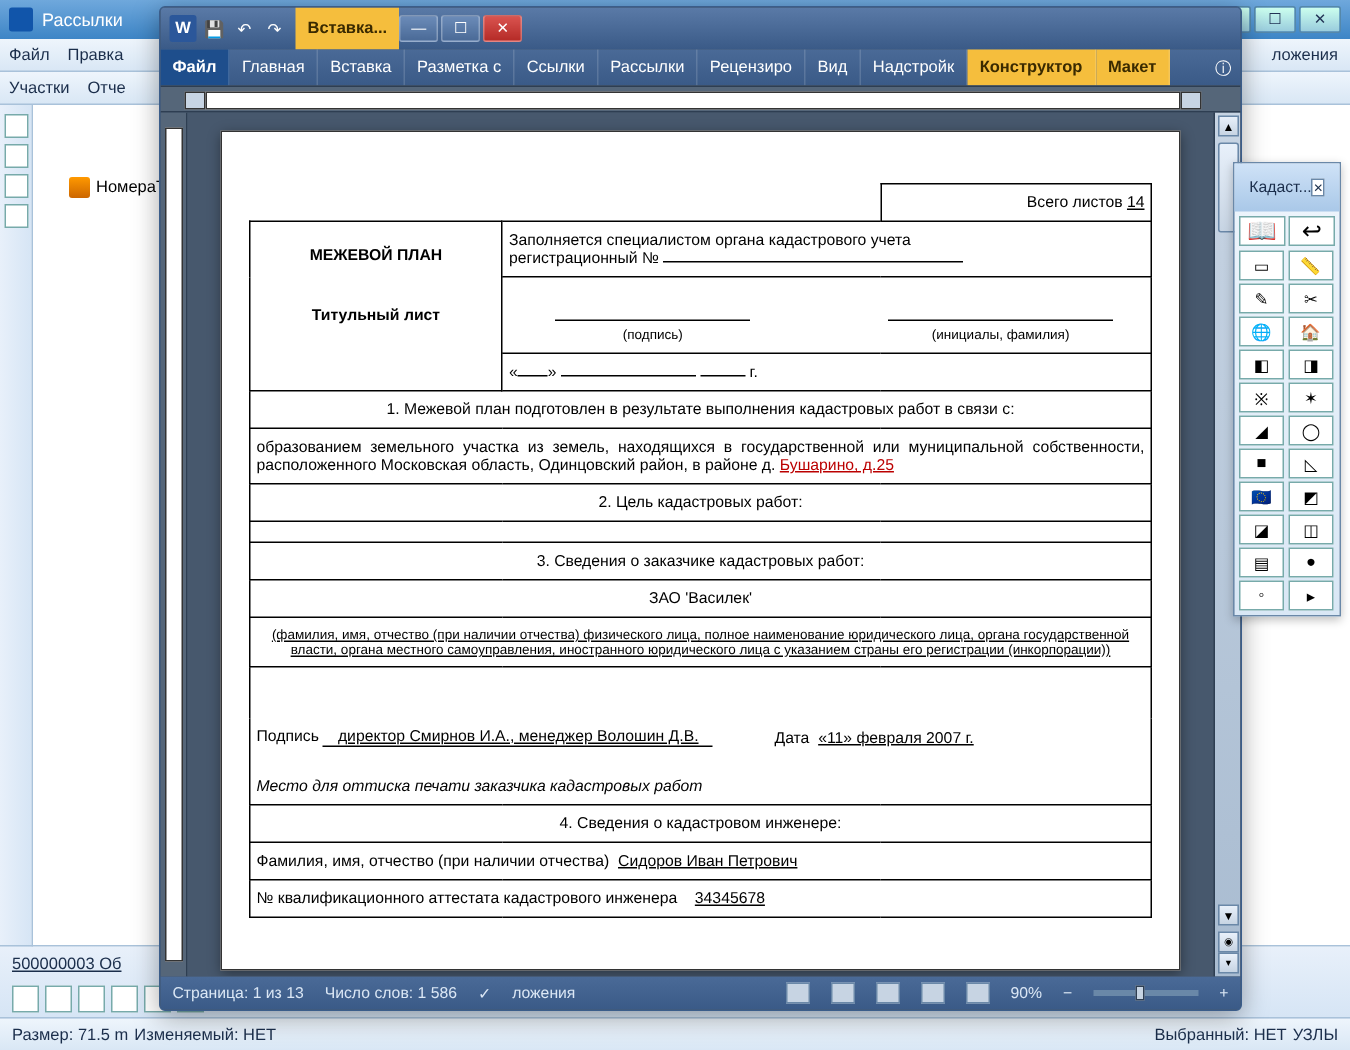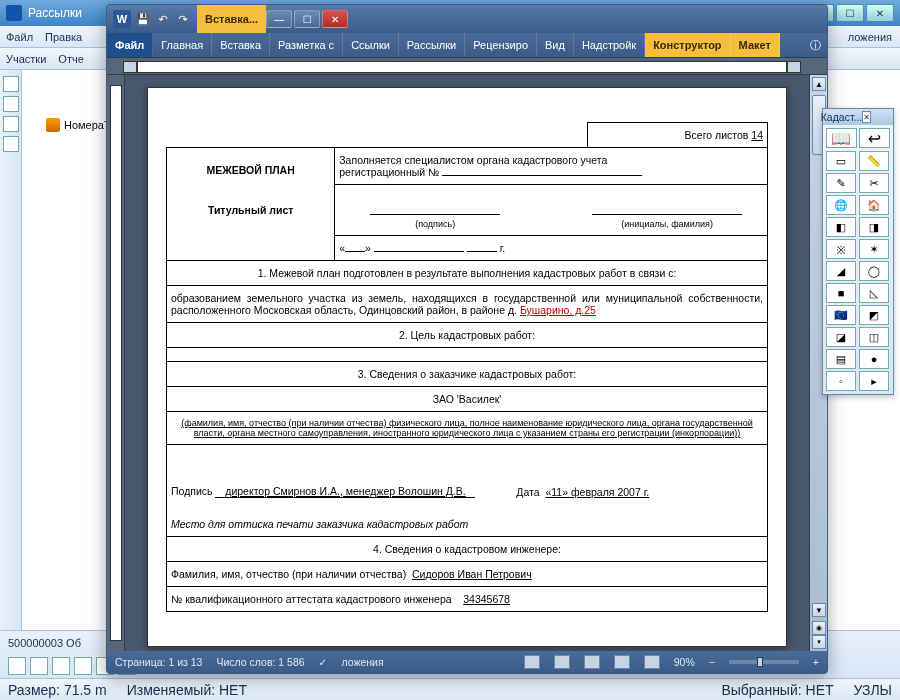--- a/index.html
+++ b/index.html
@@ -12,26 +12,26 @@
 .gis-titlebar .spacer { flex: 1; }
 .gis-titlebar .winbtn { width: 28px; height: 18px; margin-left: 2px; background: linear-gradient(#cfe,#9cd); border: 1px solid #58a; border-radius: 2px; display: flex; align-items: center; justify-content: center; font-size: 10px; color: #235; }
 .gis-menu { height: 22px; background: linear-gradient(#eef5fc,#d9e7f5); border-bottom: 1px solid #a9c2da; display: flex; align-items: center; padding-left: 6px; font-size: 11px; gap: 12px; color: #1b2e4b; }
 .gis-menu2 { height: 22px; background: linear-gradient(#eef5fc,#d9e7f5); border-bottom: 1px solid #a9c2da; display: flex; align-items: center; padding-left: 6px; font-size: 11px; gap: 12px; color: #1b2e4b; }
 .gis-body { position: absolute; top: 70px; bottom: 22px; left: 0; right: 0; background: #fff; display: flex; }
 .gis-leftcol { width: 22px; background: linear-gradient(90deg,#e8f0fa,#d6e5f5); border-right: 1px solid #a9c2da; display: flex; flex-direction: column; align-items: center; gap: 4px; padding-top: 6px; }
 .gis-leftcol .tb { width: 16px; height: 16px; background: #fff; border: 1px solid #7aa; }
 .gis-docarea { flex: 1; background: #fff; position: relative; }
 .gis-docarea .node { position: absolute; top: 48px; left: 24px; font-size: 11px; display: flex; align-items: center; gap: 4px; }
 .gis-docarea .node .nicon { width: 14px; height: 14px; background: linear-gradient(#f90,#c60); border-radius: 2px; }
-.gis-status { position: absolute; bottom: 0; left: 0; right: 0; height: 22px; background: linear-gradient(#eef5fc,#d9e7f5); border-top: 1px solid #a9c2da; display: flex; align-items: center; font-size: 14px; color: #1b2e4b; padding: 0 8px; gap: 20px; }
+.gis-status { position: absolute; bottom: 0; left: 0; right: 0; height: 22px; background: linear-gradient(#eef5fc,#d9e7f5); border-top: 1px solid #a9c2da; display: flex; align-items: center; font-size: 11px; color: #1b2e4b; padding: 0 8px; gap: 4px; }
 .gis-status .sp { flex: 1; }
 .gis-bottombar { position:absolute; bottom:22px; left:0; right:0; height:48px; background:linear-gradient(#e8f0fa,#d6e5f5); border-top:1px solid #a9c2da; display:flex; flex-direction:column;}
 .gis-bottombar .row{height:24px; display:flex; align-items:center; gap:4px; padding-left:8px;}
 .gis-bottombar .tb{width:18px;height:18px;background:#fff;border:1px solid #7aa;}
-.gis-bottombar .txt{font-size:11px; color:#1b2e4b;}
+.gis-bottombar .txt{font-size:11px; color:#1b2e4b;text-decoration:underline;}
 
 
 .word-window { position: absolute; top: 4px; left: 106px; width: 722px; height: 670px; border: 1px solid #3b5d8a; border-radius: 4px; box-shadow: 0 4px 18px rgba(0,0,0,.35); background: #47586d; display: flex; flex-direction: column; overflow: hidden; }
 .word-titlebar { height: 28px; background: linear-gradient(#5a7aa7,#3a5a87); display: flex; align-items: center; color: #fff; font-size: 11px; }
 .word-titlebar .qat { display: flex; align-items: center; gap: 4px; padding: 0 6px; }
 .word-titlebar .qat .w { width: 18px; height: 18px; background: #2b579a; border-radius: 2px; display:flex;align-items:center;justify-content:center;color:#fff;font-weight:bold;font-size:11px;}
 .word-titlebar .qat .qb { width: 16px; height: 16px; display:flex;align-items:center;justify-content:center;color:#fff;font-size:11px;}
 .word-titlebar .title { flex: 1; text-align: center; }
 .word-titlebar .tabhi { background:#f5be3d; color:#3a2a00; padding:4px 8px; font-weight:bold; height:100%; display:flex; align-items:center;}
 .word-titlebar .winbtns { display: flex; gap: 2px; padding-right: 4px; }
@@ -77,21 +77,21 @@
 .doc .bold { font-weight:bold; }
 .doc .ul { text-decoration:underline; }
 .doc .small { font-size:9px; }
 .doc .sig { border-bottom:1px solid #000; display:inline-block; min-width:120px; text-align:center;}
 .doc .blank { border-bottom:1px solid #000; display:inline-block; min-width:100px;}
 .doc .red { color:#b00; text-decoration:underline;}
 .doc .sec { font-weight:normal; text-align:center;margin-top:20px;}
 
 
 .float-panel { position:absolute; top:108px; right:6px; width:72px; background:linear-gradient(#eef5fc,#d9e7f5); border:1px solid #6a88a8; box-shadow:0 2px 6px rgba(0,0,0,.25);}
-.float-panel .hd { height:16px; background:linear-gradient(#cfe2f7,#a9c8e8); font-size:10.5px; padding:0 22px; display:flex; align-items:center; justify-content:flex-end; color:#1b2e4b;}
+.float-panel .hd { height:32px; background:linear-gradient(#cfe2f7,#a9c8e8); font-size:10.5px; padding:0 22px; display:flex; align-items:center; justify-content:center; color:#1b2e4b;}
 .float-panel .hd .x{width:12px;height:12px;border:1px solid #6a88a8;font-size:8px;display:flex;align-items:center;justify-content:center;background:#fff;}
 .float-panel .grid { display:grid; grid-template-columns:1fr 1fr; gap:2px; padding:3px;}
 .float-panel .grid .tb { width:30px; height:20px; background:#fff; border:1px solid #7aa; display:flex; align-items:center; justify-content:center; font-size:11px;}
 .float-panel .row1 { display:flex; gap:2px; padding:3px 3px 0 3px;}
 .float-panel .row1 .tb{flex:1;height:20px;background:#fff;border:1px solid #7aa;display:flex;align-items:center;justify-content:center;}
 
 </style>
 </head>
 <body>
 

